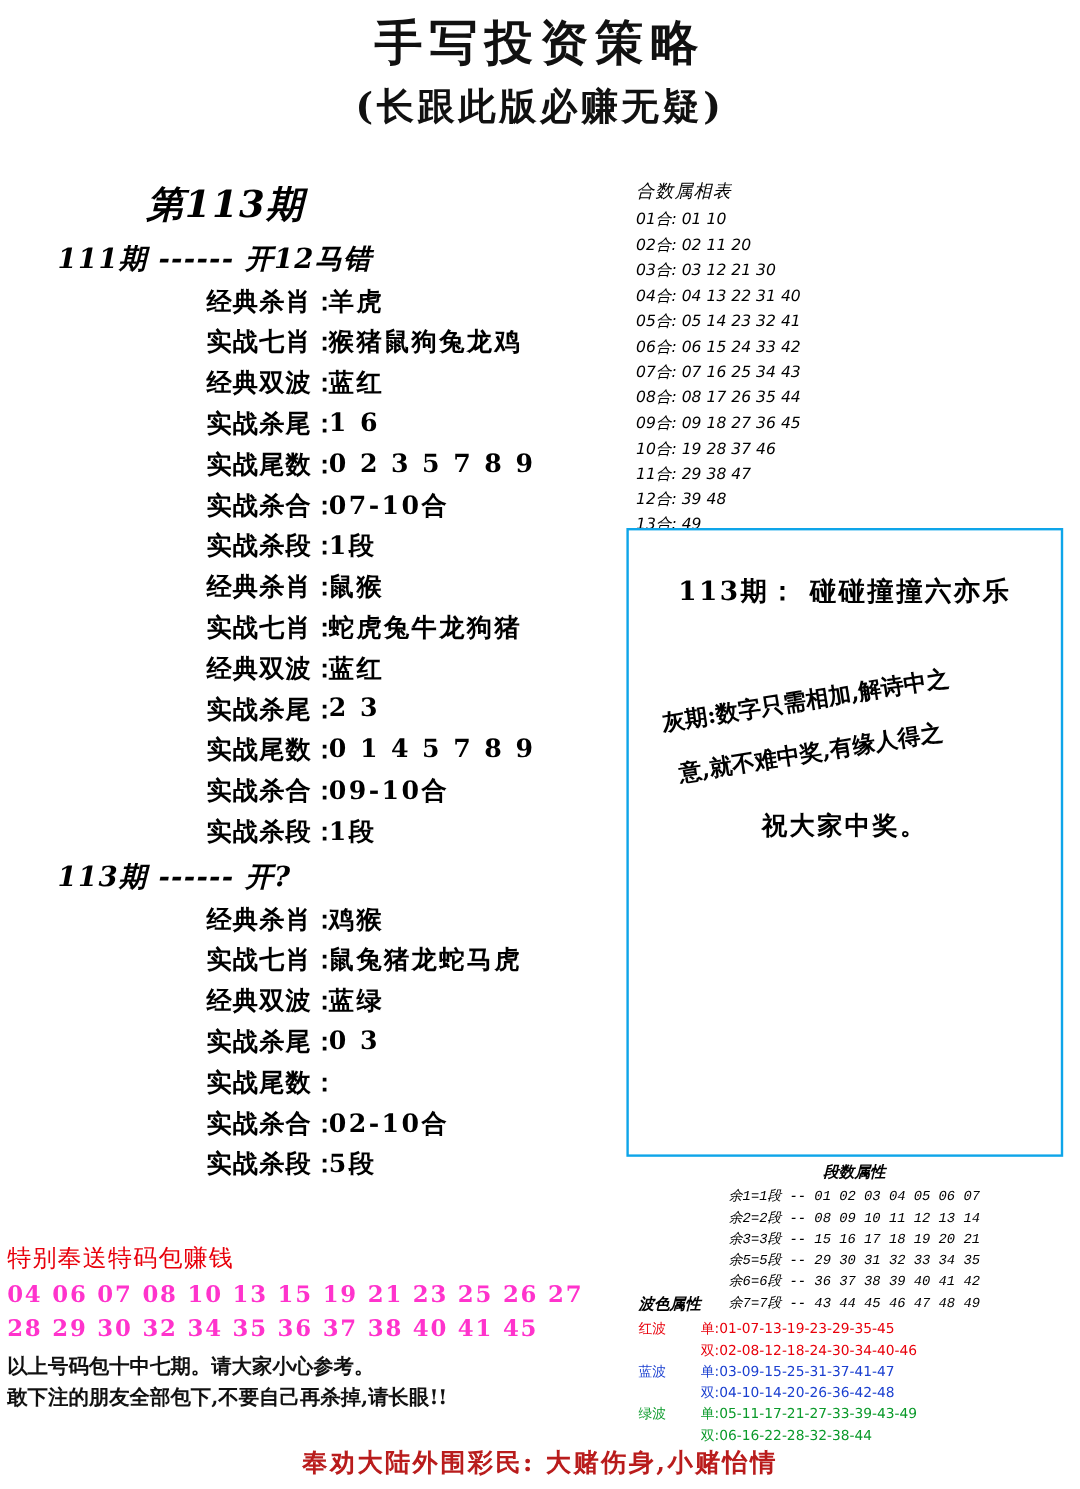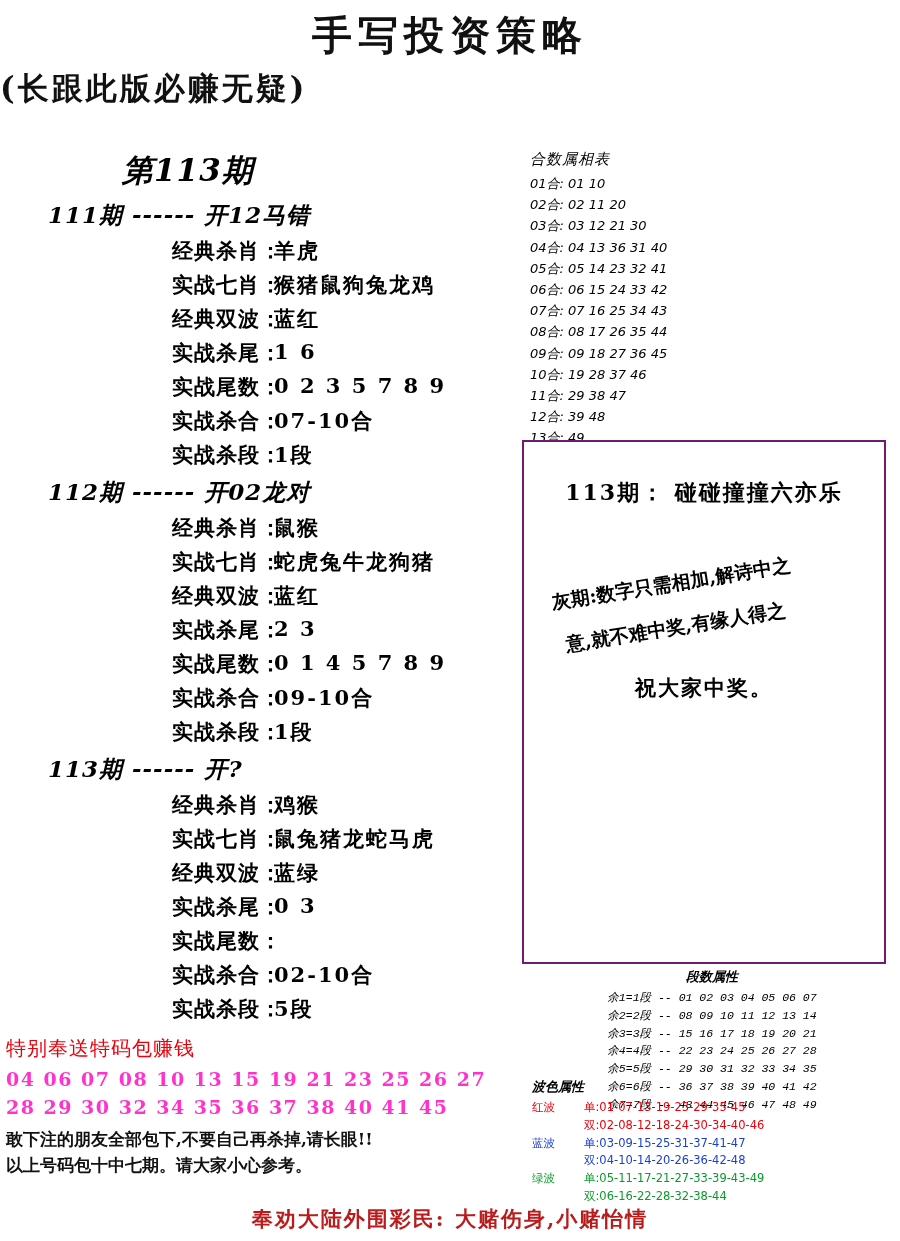--- a/index.html
+++ b/index.html
@@ -14,21 +14,21 @@
   .page{position:relative;width:900px;height:1086px;}
 
   
   .title-main{
     position:absolute;left:0;top:8px;width:900px;text-align:center;
     font-family:"DejaVu Serif","Liberation Serif",serif;
     font-size:40px;font-weight:bold;letter-spacing:6px;
     color:#111;
   }
   .title-sub{
-    position:absolute;left:0;top:68px;width:900px;
+    position:absolute;left:0;top:68px;width:900px;text-align:center;
     font-family:"DejaVu Serif","Liberation Serif",serif;
     font-size:31px;font-weight:bold;letter-spacing:3px;
     color:#111;
   }
 
   
   .left{
     position:absolute;left:0;top:150px;width:520px;
     font-family:"DejaVu Serif","Liberation Serif",serif;
   }
@@ -76,21 +76,21 @@
   .hs-table{
     position:absolute;left:530px;top:150px;width:360px;
     font-family:"DejaVu Sans","Liberation Sans",sans-serif;
   }
   .hs-title{font-size:15px;font-weight:normal;font-style:italic;margin-bottom:4px;letter-spacing:1px;}
   .hs-row{font-size:13px;font-style:italic;line-height:1.63;white-space:pre;}
 
   
   .poem-box{
     position:absolute;left:522px;top:440px;width:360px;height:520px;
-    border:2px solid #701a75;background:#fff;
+    border:2px solid #0ea5e9;background:#fff;
   }
   .poem-head{
     position:absolute;left:0;top:36px;width:100%;text-align:center;
     font-family:"DejaVu Serif","Liberation Serif",serif;
     font-size:22px;font-weight:bold;letter-spacing:2px;
   }
   .poem-line{
     position:absolute;
     font-family:"DejaVu Serif","Liberation Serif",serif;
     font-size:19px;font-weight:bold;white-space:nowrap;
@@ -177,21 +177,20 @@
         <span class="val">07-10合</span>
       </div>
       <div class="row indent1">
         <span class="lbl">实战杀段</span>
         <span class="colon">：</span>
         <span class="val">1段</span>
       </div>
     </div>
 
     <div>
-      <div class="issue-line">112期 ------ 开02龙对</div>
       <div class="row indent1">
         <span class="lbl">经典杀肖</span>
         <span class="colon">：</span>
         <span class="val">鼠猴</span>
       </div>
       <div class="row indent1">
         <span class="lbl">实战七肖</span>
         <span class="colon">：</span>
         <span class="val">蛇虎兔牛龙狗猪</span>
       </div>
@@ -262,31 +261,31 @@
 
   </div>
 
   <div class="special">
     <div class="special-title">特别奉送特码包赚钱</div>
     <div class="special-nums">
       <div>04 06 07 08 10 13 15 19 21 23 25 26 27</div>
       <div>28 29 30 32 34 35 36 37 38 40 41 45</div>
     </div>
     <div class="special-note">
+      <div>以上号码包十中七期。请大家小心参考。</div>
       <div>敢下注的朋友全部包下,不要自己再杀掉,请长眼!!</div>
-      <div>以上号码包十中七期。请大家小心参考。</div>
     </div>
   </div>
 
   <div class="hs-table">
     <div class="hs-title">合数属相表</div>
     <div class="hs-row">01合: 01 10</div>
     <div class="hs-row">02合: 02 11 20</div>
     <div class="hs-row">03合: 03 12 21 30</div>
-    <div class="hs-row">04合: 04 13 36 31 40</div>
+    <div class="hs-row">04合: 04 13 22 31 40</div>
     <div class="hs-row">05合: 05 14 23 32 41</div>
     <div class="hs-row">06合: 06 15 24 33 42</div>
     <div class="hs-row">07合: 07 16 25 34 43</div>
     <div class="hs-row">08合: 08 17 26 35 44</div>
     <div class="hs-row">09合: 09 18 27 36 45</div>
     <div class="hs-row">10合: 19 28 37 46</div>
     <div class="hs-row">11合: 29 38 47</div>
     <div class="hs-row">12合: 39 48</div>
     <div class="hs-row">13合: 49</div>
   </div>
@@ -296,21 +295,20 @@
     <div class="poem-line pl1">灰期:数字只需相加,解诗中之</div>
     <div class="poem-line pl2">意,就不难中奖,有缘人得之</div>
     <div class="poem-bless">祝大家中奖。</div>
   </div>
 
   <div class="duan">
     <div class="duan-title">段数属性</div>
     <div class="duan-row">余1=1段 -- 01 02 03 04 05 06 07</div>
     <div class="duan-row">余2=2段 -- 08 09 10 11 12 13 14</div>
     <div class="duan-row">余3=3段 -- 15 16 17 18 19 20 21</div>
-    <div class="duan-row">余4=4段 -- 22 23 24 25 26 27 28</div>
     <div class="duan-row">余5=5段 -- 29 30 31 32 33 34 35</div>
     <div class="duan-row">余6=6段 -- 36 37 38 39 40 41 42</div>
     <div class="duan-row">余7=7段 -- 43 44 45 46 47 48 49</div>
   </div>
 
   <div class="bose">
     <div class="bose-title">波色属性</div>
     <div class="bose-group">
       <span class="bose-name c-red">红波</span>
       <span class="bose-lines c-red">单:01-07-13-19-23-29-35-45

